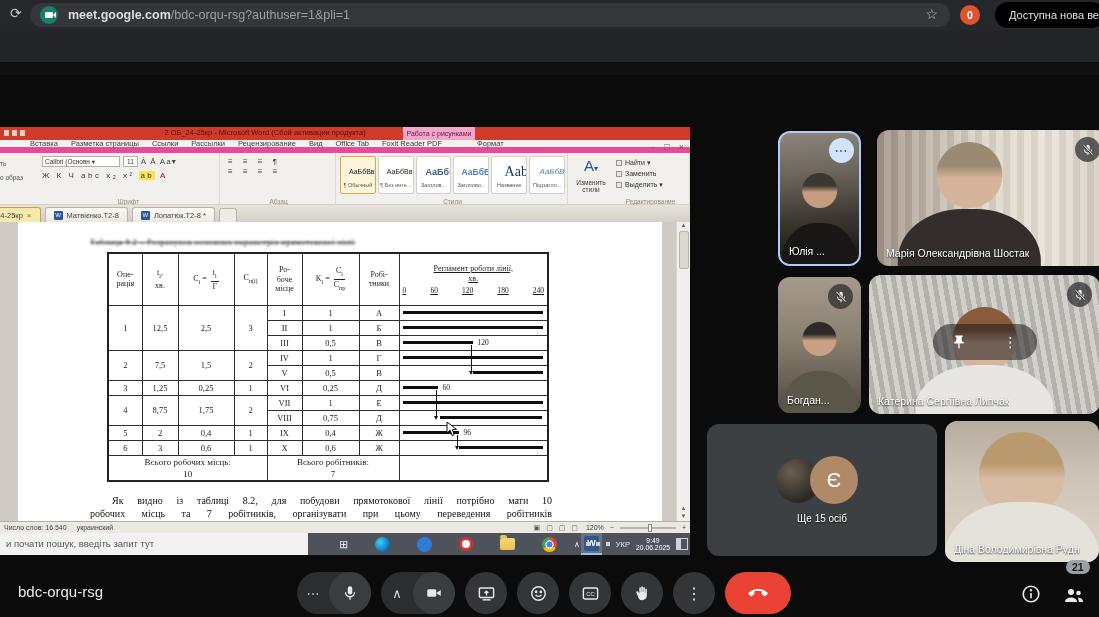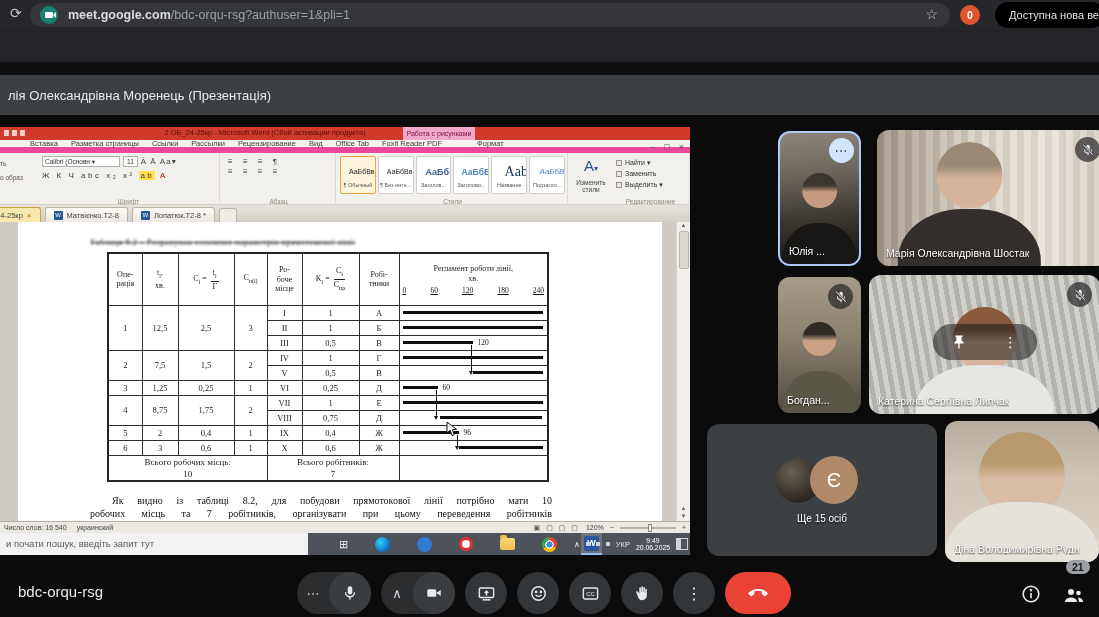--- a/index.html
+++ b/index.html
@@ -90,21 +90,21 @@
   .dt{position:absolute;left:89px;top:30px;border-collapse:collapse;table-layout:fixed;
       font-family:"Liberation Serif",serif;font-size:8.5px;color:#1b1b1b;border:2px solid #222;}
   .dt td{border:1px solid #2e2e2e;text-align:center;vertical-align:middle;padding:0;}
   .dt tr.hdr td{height:52px;font-size:8px;line-height:9.5px;}
   .dt tr.bd td{height:15px;}
   .dt tr.ft td{height:26px;font-size:9px;line-height:12px;}
   .dt sub{font-size:6px;}
   .frac{display:inline-block;vertical-align:middle;text-align:center;margin-left:2px;}
   .frac .ft2{display:block;border-bottom:1px solid #222;padding:0 2px;line-height:9px;}
   .frac .fb2{display:block;line-height:9px;}
-  .gt1{line-height:10px;}
+  .gt1{line-height:10px;text-decoration:underline;}
   .ticks{display:flex;justify-content:space-between;padding:2px 3px 0 3px;}
   .ticks span{text-decoration:underline;font-size:7.5px;}
   .gcell{position:relative;}
   .bar{position:absolute;top:5.5px;height:2.6px;background:#0e0e0e;}
   .blab{position:absolute;top:2.5px;font-size:7.5px;}
   .varrow{position:absolute;width:0;border-left:1.4px solid #111;}
   .varrow::after{content:"";position:absolute;left:-3.2px;bottom:-4px;border:2.6px solid transparent;border-top:4.5px solid #111;}
   .para{position:absolute;left:72px;top:272px;width:462px;font-family:"Liberation Serif",serif;font-size:10px;color:#111;}
   .para .l{text-align:justify;text-align-last:justify;line-height:13px;white-space:nowrap;}
   .para .l:first-child{padding-left:22px;}
@@ -206,23 +206,20 @@
           <span class="cam"></span>
         </span>
       <span class="url"><b>meet.google.com</b><span class="path">/bdc-orqu-rsg?authuser=1&amp;pli=1</span></span>
       <span class="star">☆</span>
     </div>
     <span class="ext-badge">0</span>
     <div class="update-pill">Доступна нова ве</div>
   </div>
   <div class="strip-a"></div>
   <div class="strip-b"></div>
-  <div class="presenter-bar">
-    <span>лія Олександрівна Моренець (Презентація)</span>
-  </div>
 
   <div class="shared">
     <div class="w-titlebar">
       <span class="w-qat">
           <i></i>
           <i></i>
           <i></i>
         </span>
       <span class="w-title">2 ОБ_24-25кр - Microsoft Word (Сбой активации продукта)</span>
       <span class="w-ctx">Работа с рисунками</span>

